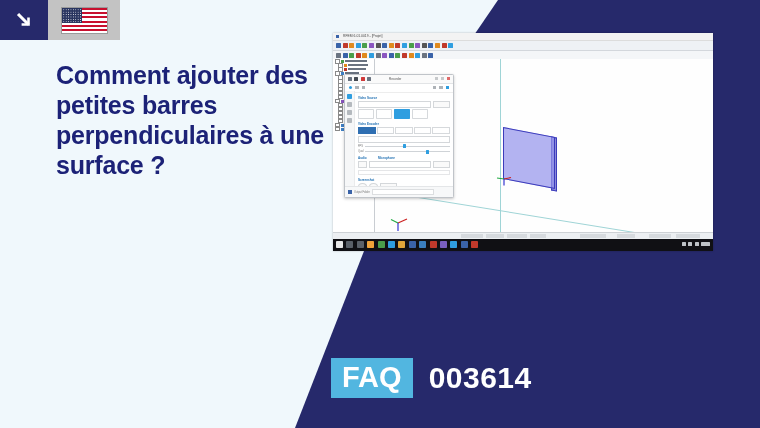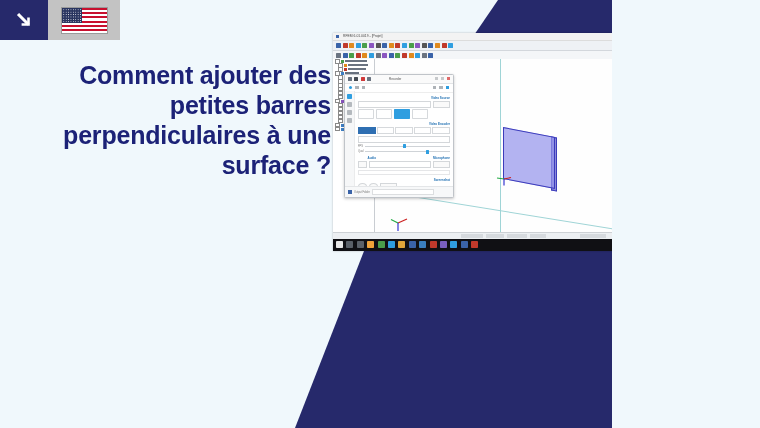--- a/index.html
+++ b/index.html
@@ -3,21 +3,21 @@
 <meta charset="utf-8">
 <style>
   html,body{margin:0;padding:0;}
   body{
     width:760px;height:428px;
     background:#f0f8fc;
     font-family:"Liberation Sans", sans-serif;
     overflow:hidden;
     position:relative;
   }
-  .stage{position:absolute;inset:0;width:612px;height:428px;overflow:hidden;text-align:right;}
+  .stage{position:absolute;inset:0;width:760px;height:428px;overflow:hidden;}
 
   
   .navy-shape{
     position:absolute;left:0;top:0;width:760px;height:428px;
     background:#26296b;
     clip-path:polygon(498px 0px, 760px 0px, 760px 428px, 295px 428px, 364px 251px, 470px 41px);
     z-index:1;
   }
 
   
@@ -187,20 +187,24 @@
       <div class="flag">
         <div class="stripes"></div>
         <div class="canton"></div>
       </div>
     </div>
   </div>
 
   <div class="headline">Comment ajouter des petites barres perpendiculaires à une surface ?</div>
 
 
+  <div class="faq-row">
+    <div class="faq-tag">FAQ</div>
+    <div class="faq-num">003614</div>
+  </div>
 
   <div class="shot">
 
     <div class="shot-titlebar">
       <div class="tb-dot"></div>
       <div class="tb-txt">RFEM 6.01.0019 - [Projet]</div>
     </div>
 
     <div class="shot-ribbon">
       <div class="icon-row">

